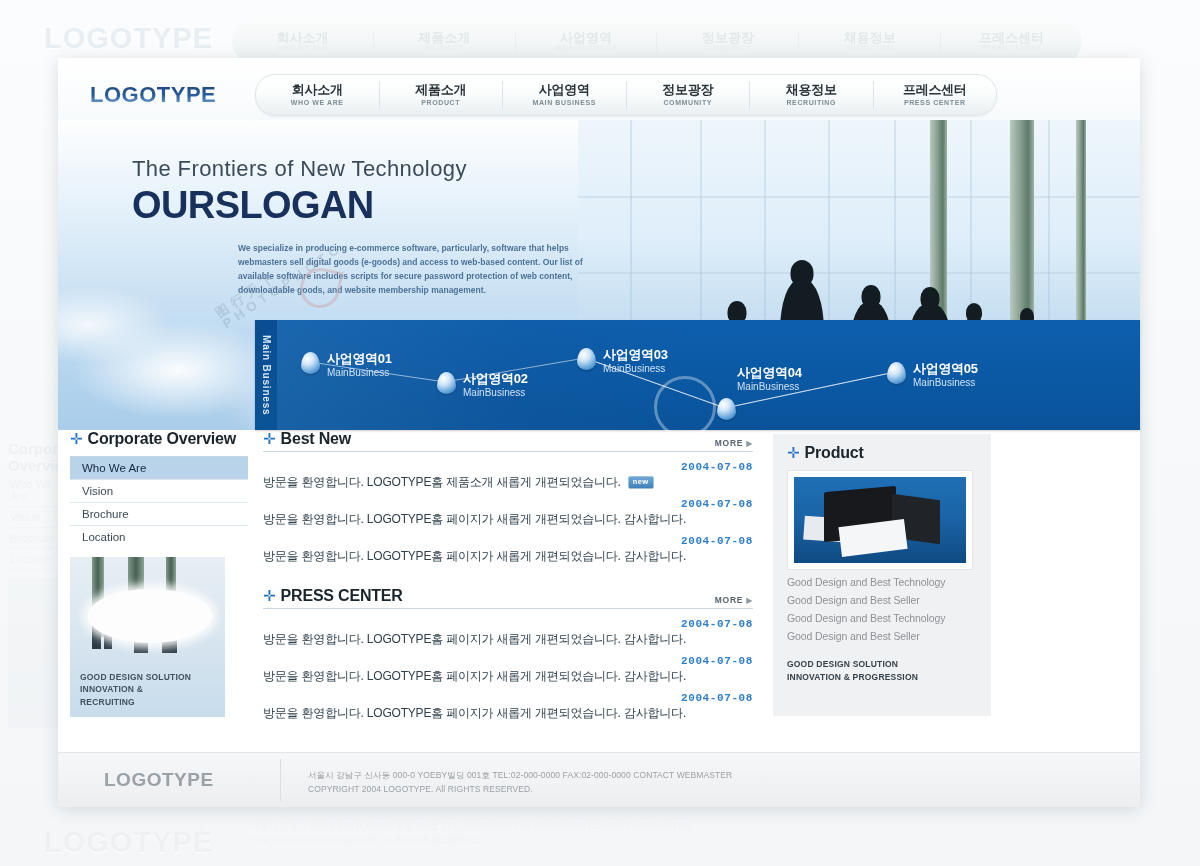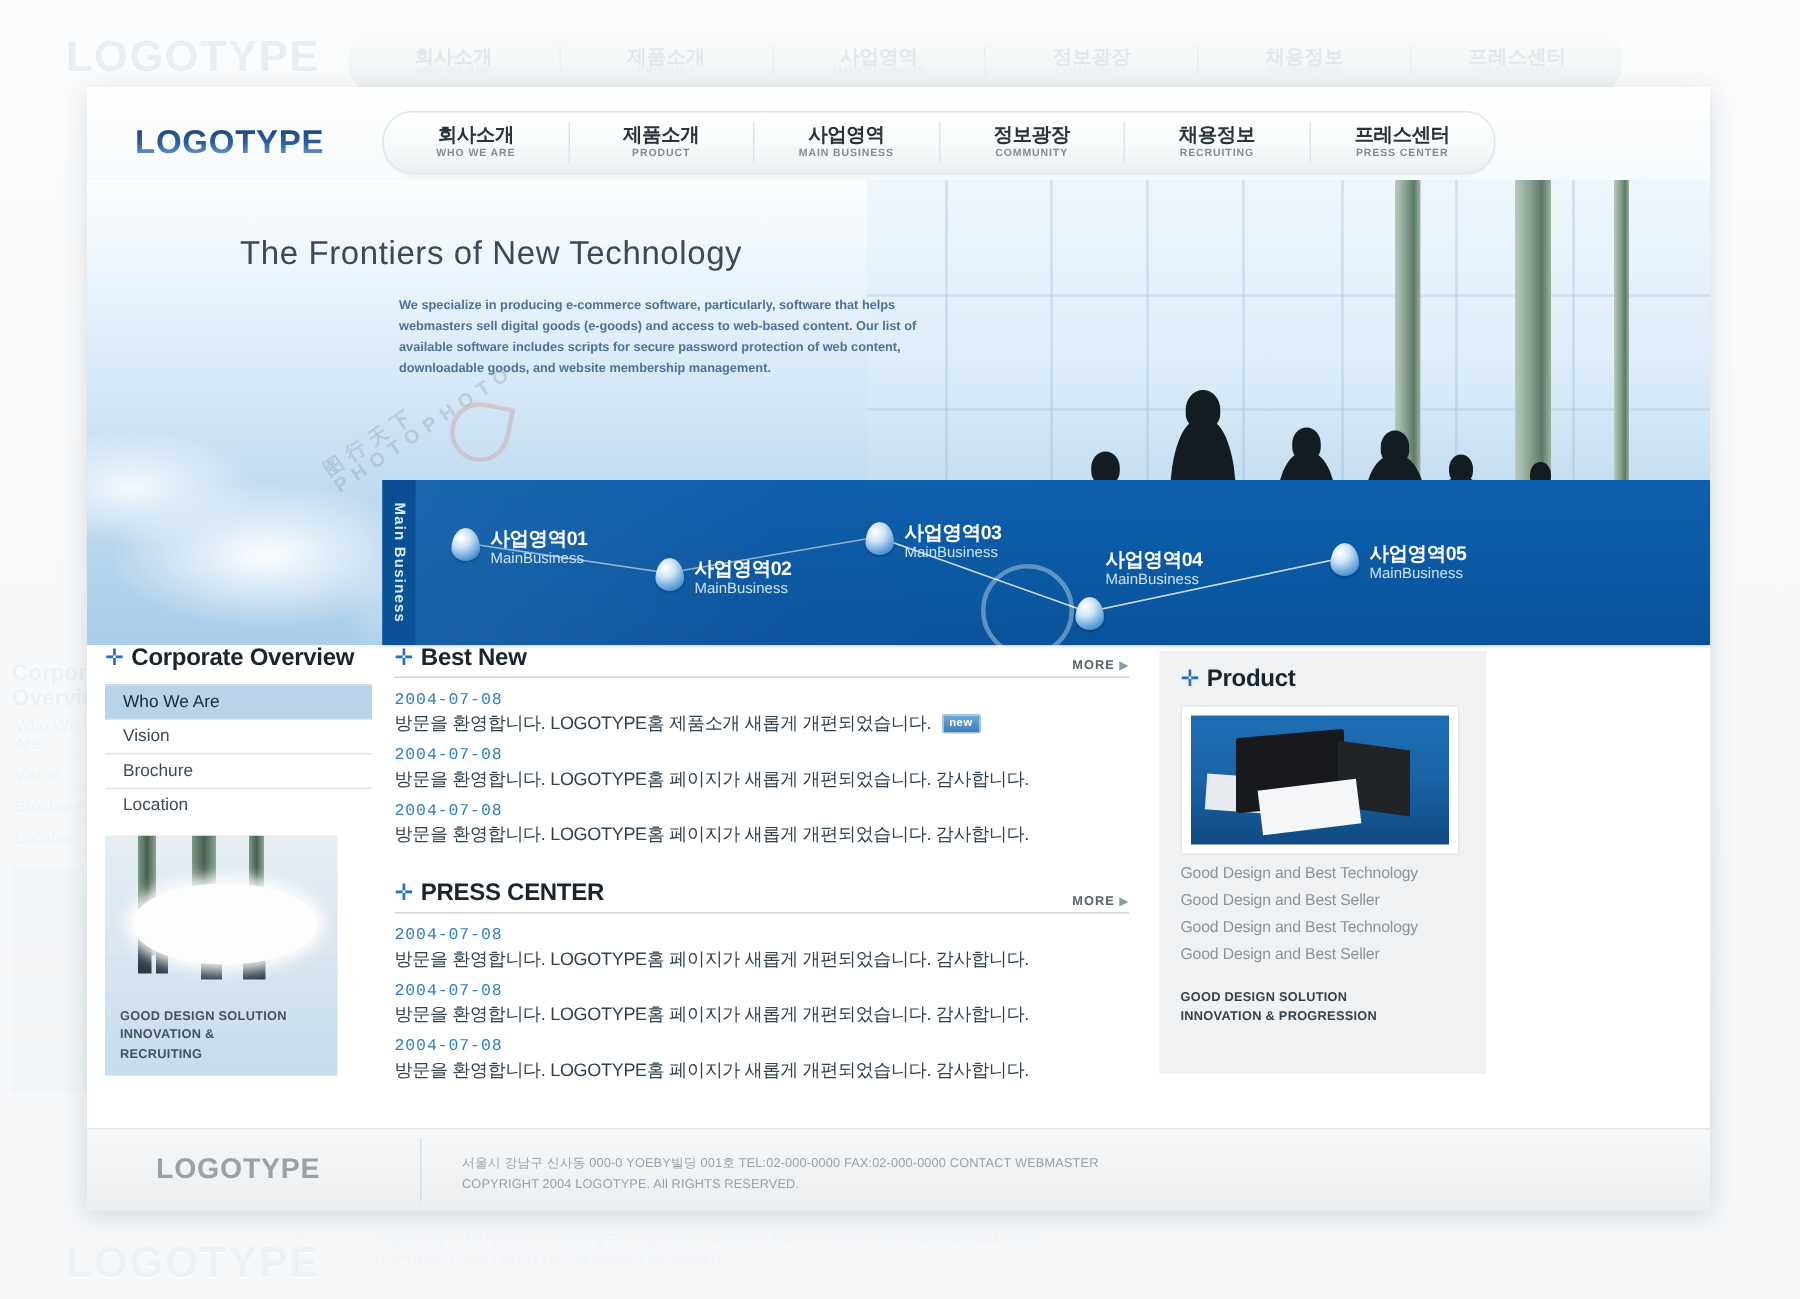--- a/index.html
+++ b/index.html
@@ -104,21 +104,21 @@
   .pane-grid{position:absolute;left:0;top:0;width:562px;height:210px;opacity:.5;}
   .pane-v{position:absolute;top:0;width:2px;height:210px;background:rgba(150,180,205,.55);}
   .pane-h{position:absolute;left:0;height:2px;width:562px;background:rgba(150,180,205,.45);}
   .pillar{position:absolute;top:0;width:17px;height:230px;background:linear-gradient(90deg,#b9c9c0,#8ba393 40%,#5d7a68 75%,#9db3a6);}
   .floor{position:absolute;left:0;top:200px;width:562px;height:110px;
     background:linear-gradient(180deg,#cfe4f3 0%,#bfdaee 40%,#aecfe9 100%);}
   .person{position:absolute;bottom:0;background:#131c21;border-radius:42% 42% 0 0 / 34% 34% 0 0;}
   .person .head{position:absolute;left:50%;transform:translateX(-50%);top:-17px;width:19px;height:22px;background:#131c21;border-radius:50% 50% 40% 40%;}
   .person .shirt{position:absolute;left:8%;top:22px;width:84%;height:44px;background:#dfe6e6;border-radius:4px;}
 
-  #hero-text{position:absolute;left:102px;top:36px;width:480px;z-index:3;}
+  #hero-text{position:absolute;left:74px;top:36px;width:480px;z-index:3;}
   #hero-tagline{font-size:22px;color:#3a4a5a;letter-spacing:.4px;font-weight:400;}
   #hero-slogan{font-size:38px;color:#18305c;font-weight:bold;letter-spacing:-.6px;margin-top:2px;}
   #hero-sub{margin-left:106px;margin-top:14px;}
   #hero-subtitle{font-size:13px;color:#3f5d80;letter-spacing:1.6px;font-weight:bold;}
   #hero-desc{margin-top:7px;font-size:8.5px;line-height:1.65;color:#4d7298;width:350px;font-weight:bold;}
 
   #photo-watermark{
     position:absolute;left:150px;top:145px;z-index:4;
     transform:rotate(-34deg);color:rgba(130,150,170,.30);
     font-size:13px;letter-spacing:5px;font-weight:bold;pointer-events:none;
@@ -192,21 +192,21 @@
     color:#44525d;font-weight:bold;letter-spacing:.2px;
   }
 
   
   #mid-col{position:absolute;left:205px;top:0;width:490px;}
   .board-head{display:flex;align-items:flex-end;justify-content:space-between;border-bottom:1px solid #cbd6de;padding-bottom:3px;}
   .more-link{font-size:8.5px;color:#56636d;letter-spacing:.7px;font-weight:bold;cursor:pointer;display:flex;align-items:center;gap:3px;}
   .more-arrow{color:#8c99a3;font-size:8px;}
   .board-list{margin-top:9px;}
   .board-row{margin-bottom:7px;}
-  .board-date{font-size:11px;color:#2f7fc9;font-weight:normal;letter-spacing:.6px;font-family:"Liberation Mono","DejaVu Sans Mono",monospace;}
+  .board-date{font-size:11px;color:#2f7fc9;font-weight:bold;letter-spacing:.6px;font-family:"Liberation Mono","DejaVu Sans Mono",monospace;text-align:right;}
   .board-line{font-size:12px;color:#30404c;margin-top:1px;display:flex;align-items:center;gap:7px;letter-spacing:-.2px;}
   .new-badge{
     display:inline-block;font-size:7.5px;color:#ffffff;font-weight:bold;letter-spacing:.4px;
     background:linear-gradient(180deg,#6ea8d8,#3f7fba);border:1px solid #9cc2e0;border-radius:2px;
     padding:1px 4px;line-height:1.1;
   }
   #press-block{margin-top:22px;}
 
   
   #right-col{
@@ -365,20 +365,21 @@
     </div>
 
     <div id="photo-watermark">
       <span class="wm1">图行天下</span>
       <span class="wm2">PHOTOPHOTO</span>
     </div>
     <div id="wm-mark"></div>
 
     <div id="hero-text">
       <div id="hero-tagline">The Frontiers of New Technology</div>
+      <div id="hero-slogan">OURSLOGAN</div>
       <div id="hero-sub">
         <div id="hero-desc">We specialize in producing e-commerce software, particularly, software that helps webmasters sell digital goods (e-goods) and access to web-based content. Our list of available software includes scripts for secure password protection of web content, downloadable goods, and website membership management.</div>
       </div>
     </div>
   </div>
 
   <div id="business-strip">
     <div class="strip-photo-overlay"></div>
     <div id="strip-label">Main Business</div>
 

